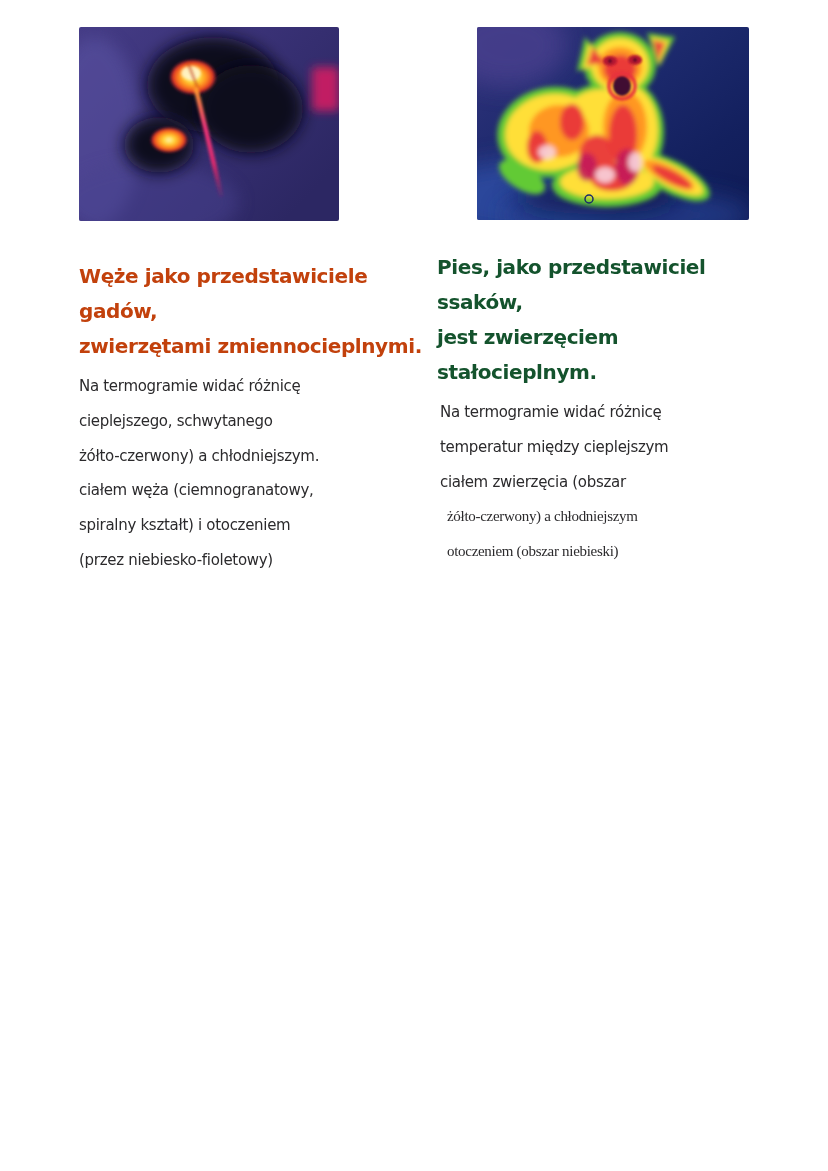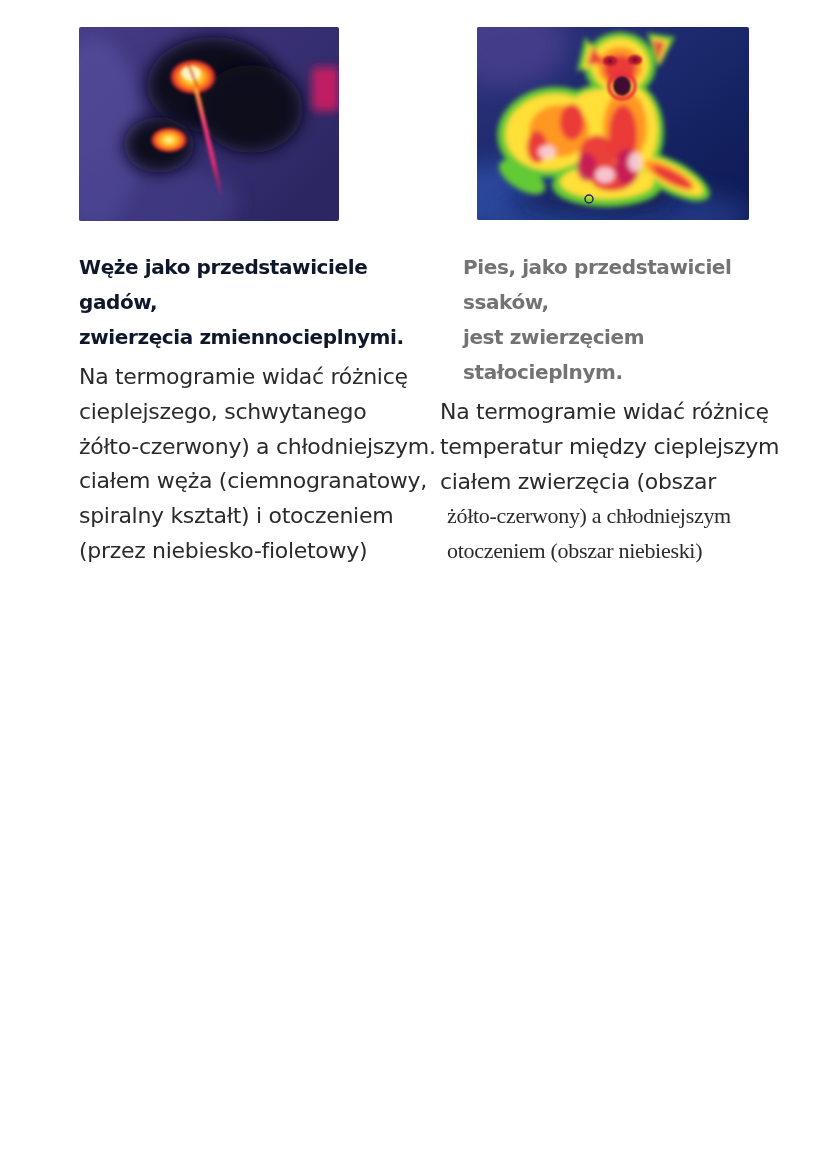--- a/index.html
+++ b/index.html
@@ -21,21 +21,21 @@
   #snake-img{left:79px;top:27px;width:260px;height:194px;}
   #dog-img{left:477px;top:27px;width:272px;height:193px;}
   .textcol{position:absolute;width:345px;}
   #snake-text{left:79px;top:250px;}
   #dog-text{left:437px;top:250px;}
   .heading{
     font-size:20px;font-weight:bold;line-height:35px;
     letter-spacing:-0.4px;margin:0 0 5px 0;
   }
   .heading .hline{display:block;}
-  .bodytext{font-size:22px;line-height:34.8px;letter-spacing:-0.3px;margin:0;}
+  .bodytext{font-size:15px;line-height:34.8px;letter-spacing:-0.3px;margin:0;}
   .bodytext .bline{display:block;white-space:nowrap;}
   #dog-text .bodytext{padding-left:3px;}
   #dog-text .bline.ind{padding-left:7px;font-family:Liberation Serif, serif;}
 </style>
 </head>
 <body>
 
 <div class="page">
 
   <div class="thermo" id="snake-img">
@@ -170,36 +170,36 @@
         <circle cx="133" cy="34" r="2" fill="#58102a"></circle>
         <circle cx="158" cy="33" r="2" fill="#58102a"></circle>
         <circle cx="145" cy="59" r="13" fill="none" stroke="#e8313c" stroke-width="4" opacity="0.85"></circle>
         <ellipse cx="145" cy="59" rx="9" ry="10" fill="#3f0e33"></ellipse>
       </g>
       <circle cx="112" cy="172" r="4" fill="none" stroke="#1a2a6a" stroke-width="1.5"></circle>
     </svg>
   </div>
 
   <div class="textcol" id="snake-text">
-    <h2 class="heading" style="color:#0f172a;">
+    <h2 class="heading" style="color:#c2410c;margin-top:9px;">
       <span class="hline">Węże jako przedstawiciele gadów,</span>
-      <span class="hline">zwierzęcia zmiennocieplnymi.</span>
+      <span class="hline">zwierzętami zmiennocieplnymi.</span>
     </h2>
     <p class="bodytext" style="color:#2b2a2c;">
       <span class="bline">Na termogramie widać różnicę</span>
       <span class="bline">cieplejszego, schwytanego</span>
       <span class="bline">żółto-czerwony) a chłodniejszym.</span>
       <span class="bline">ciałem węża (ciemnogranatowy,</span>
       <span class="bline">spiralny kształt) i otoczeniem</span>
       <span class="bline">(przez niebiesko-fioletowy)</span>
     </p>
   </div>
 
   <div class="textcol" id="dog-text">
-    <h2 class="heading" style="color:#737373;margin-left:26px;">
+    <h2 class="heading" style="color:#14532d;">
       <span class="hline">Pies, jako przedstawiciel ssaków,</span>
       <span class="hline">jest zwierzęciem stałocieplnym.</span>
     </h2>
     <p class="bodytext" style="color:#2b2a2c;">
       <span class="bline">Na termogramie widać różnicę</span>
       <span class="bline">temperatur między cieplejszym</span>
       <span class="bline">ciałem zwierzęcia (obszar</span>
       <span class="bline ind">żółto-czerwony) a chłodniejszym</span>
       <span class="bline ind">otoczeniem (obszar niebieski)</span>
     </p>

